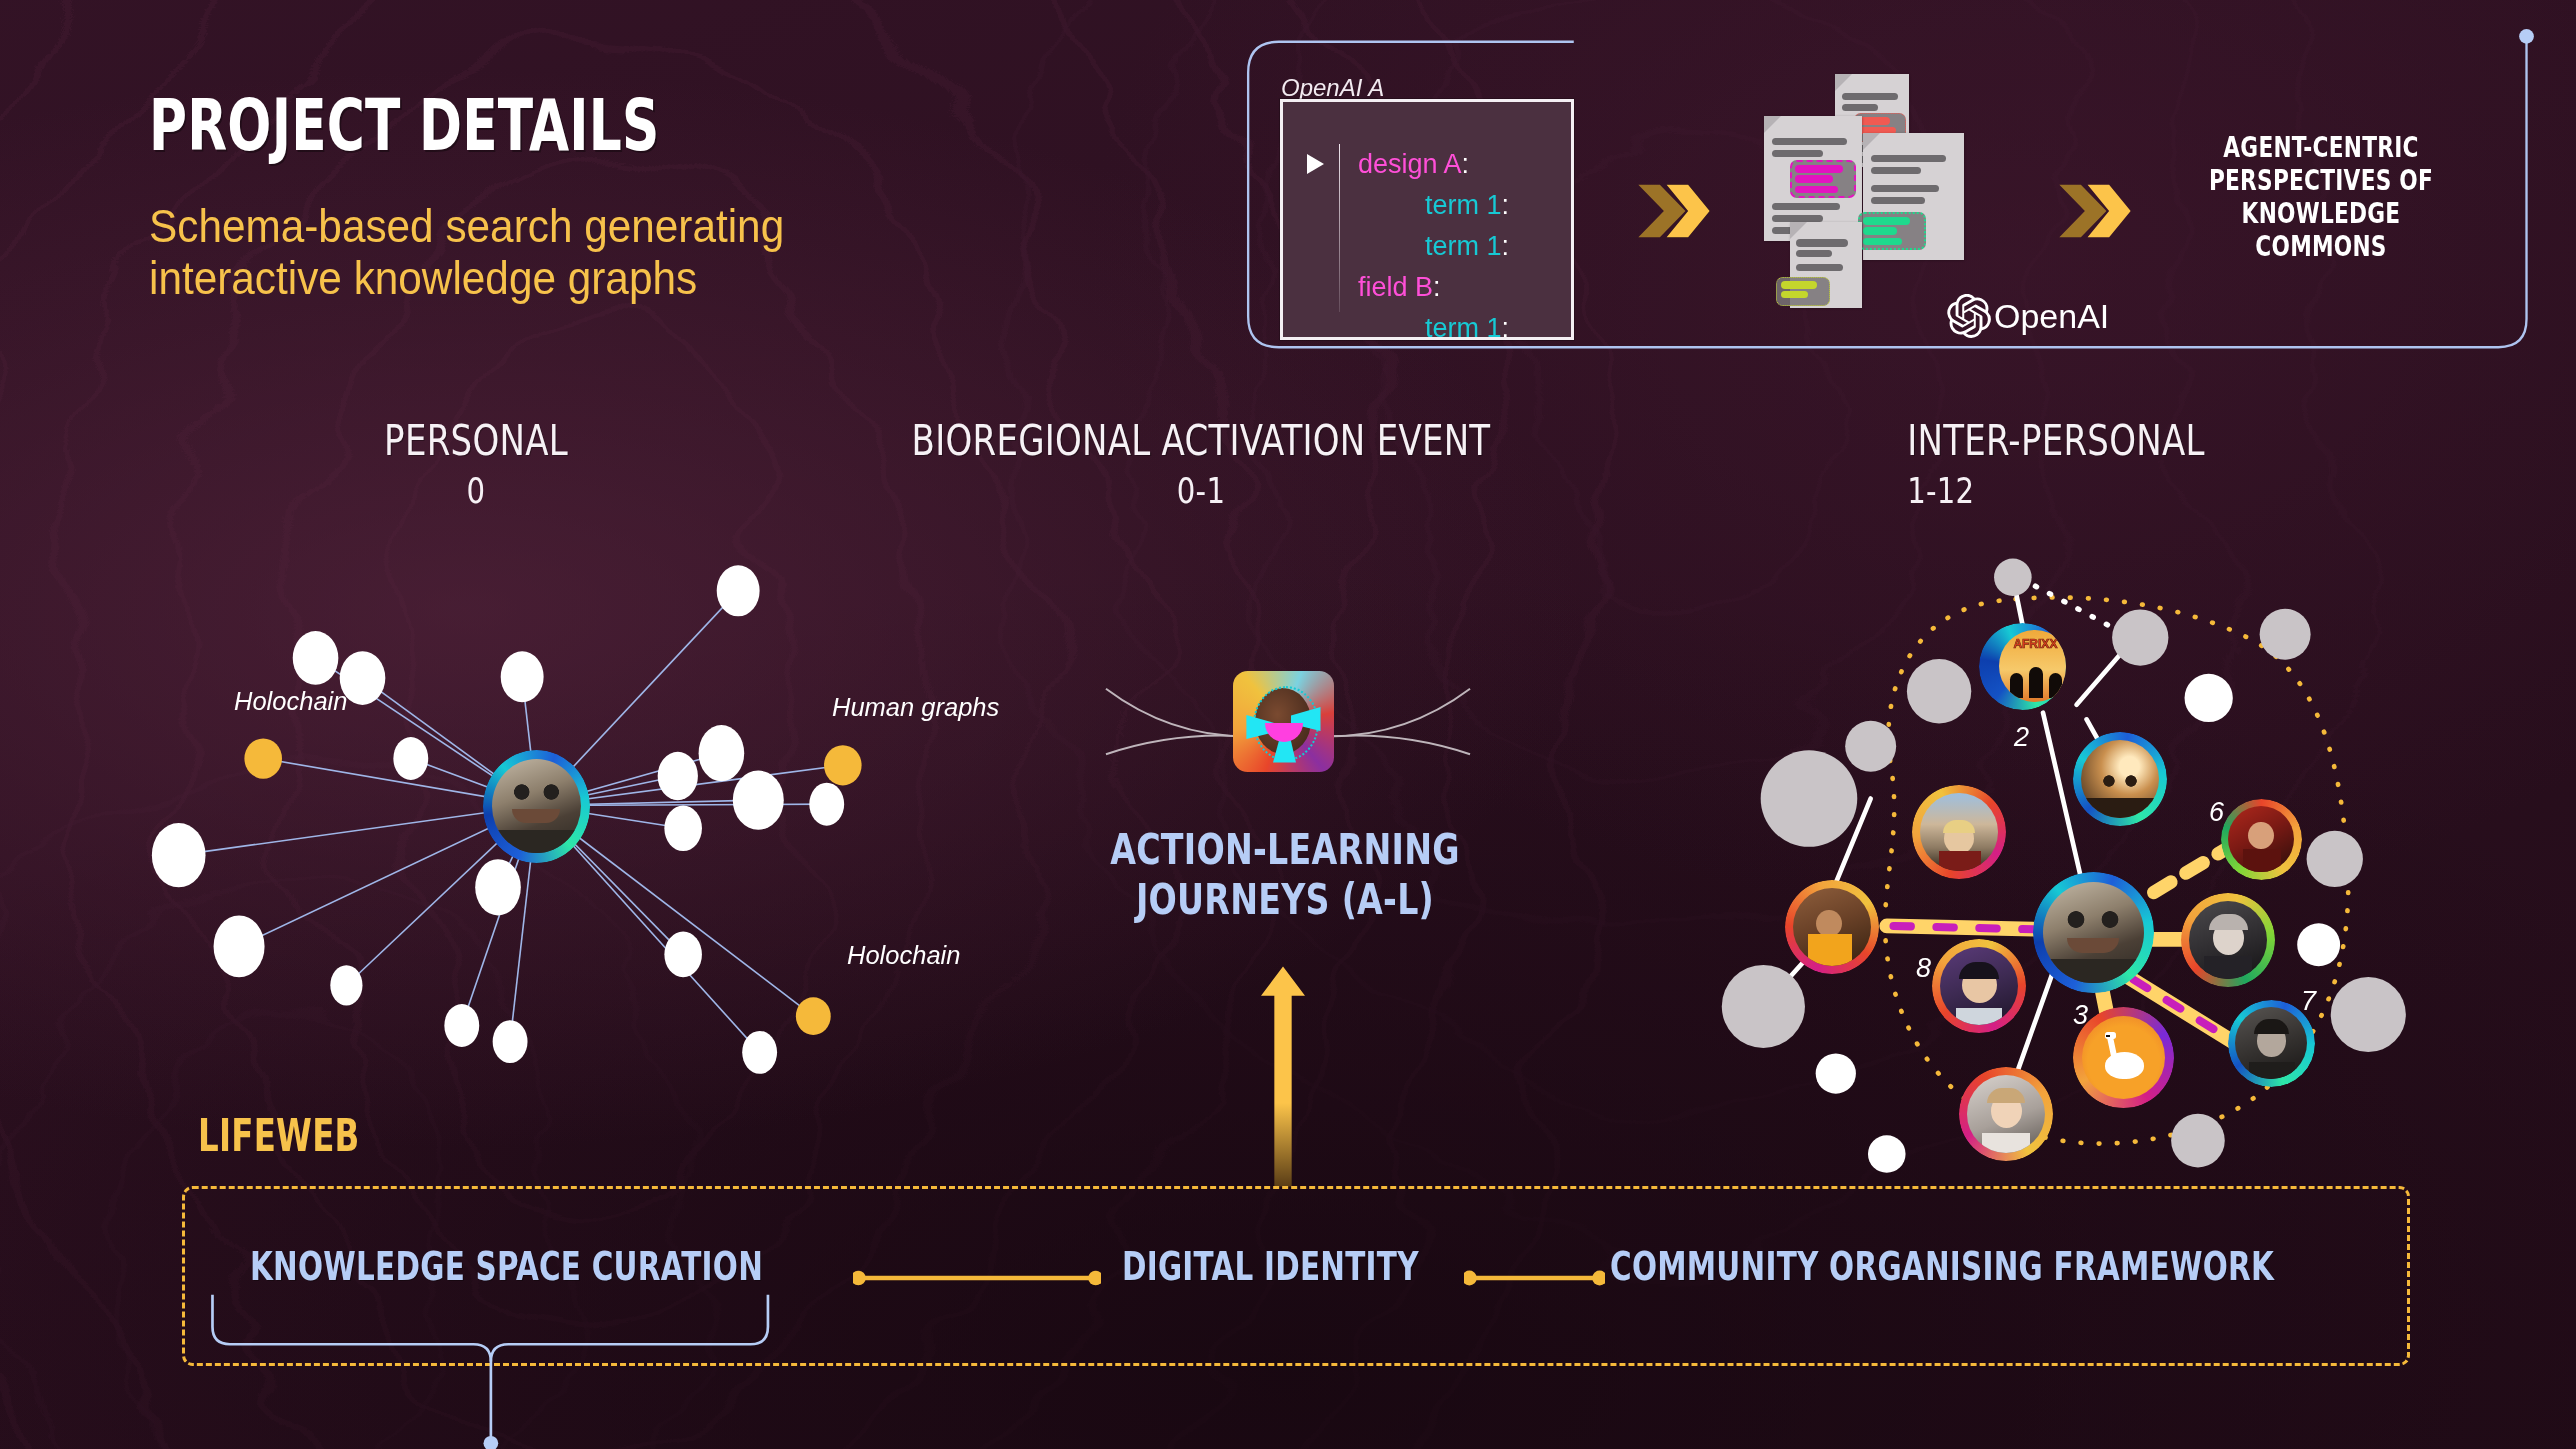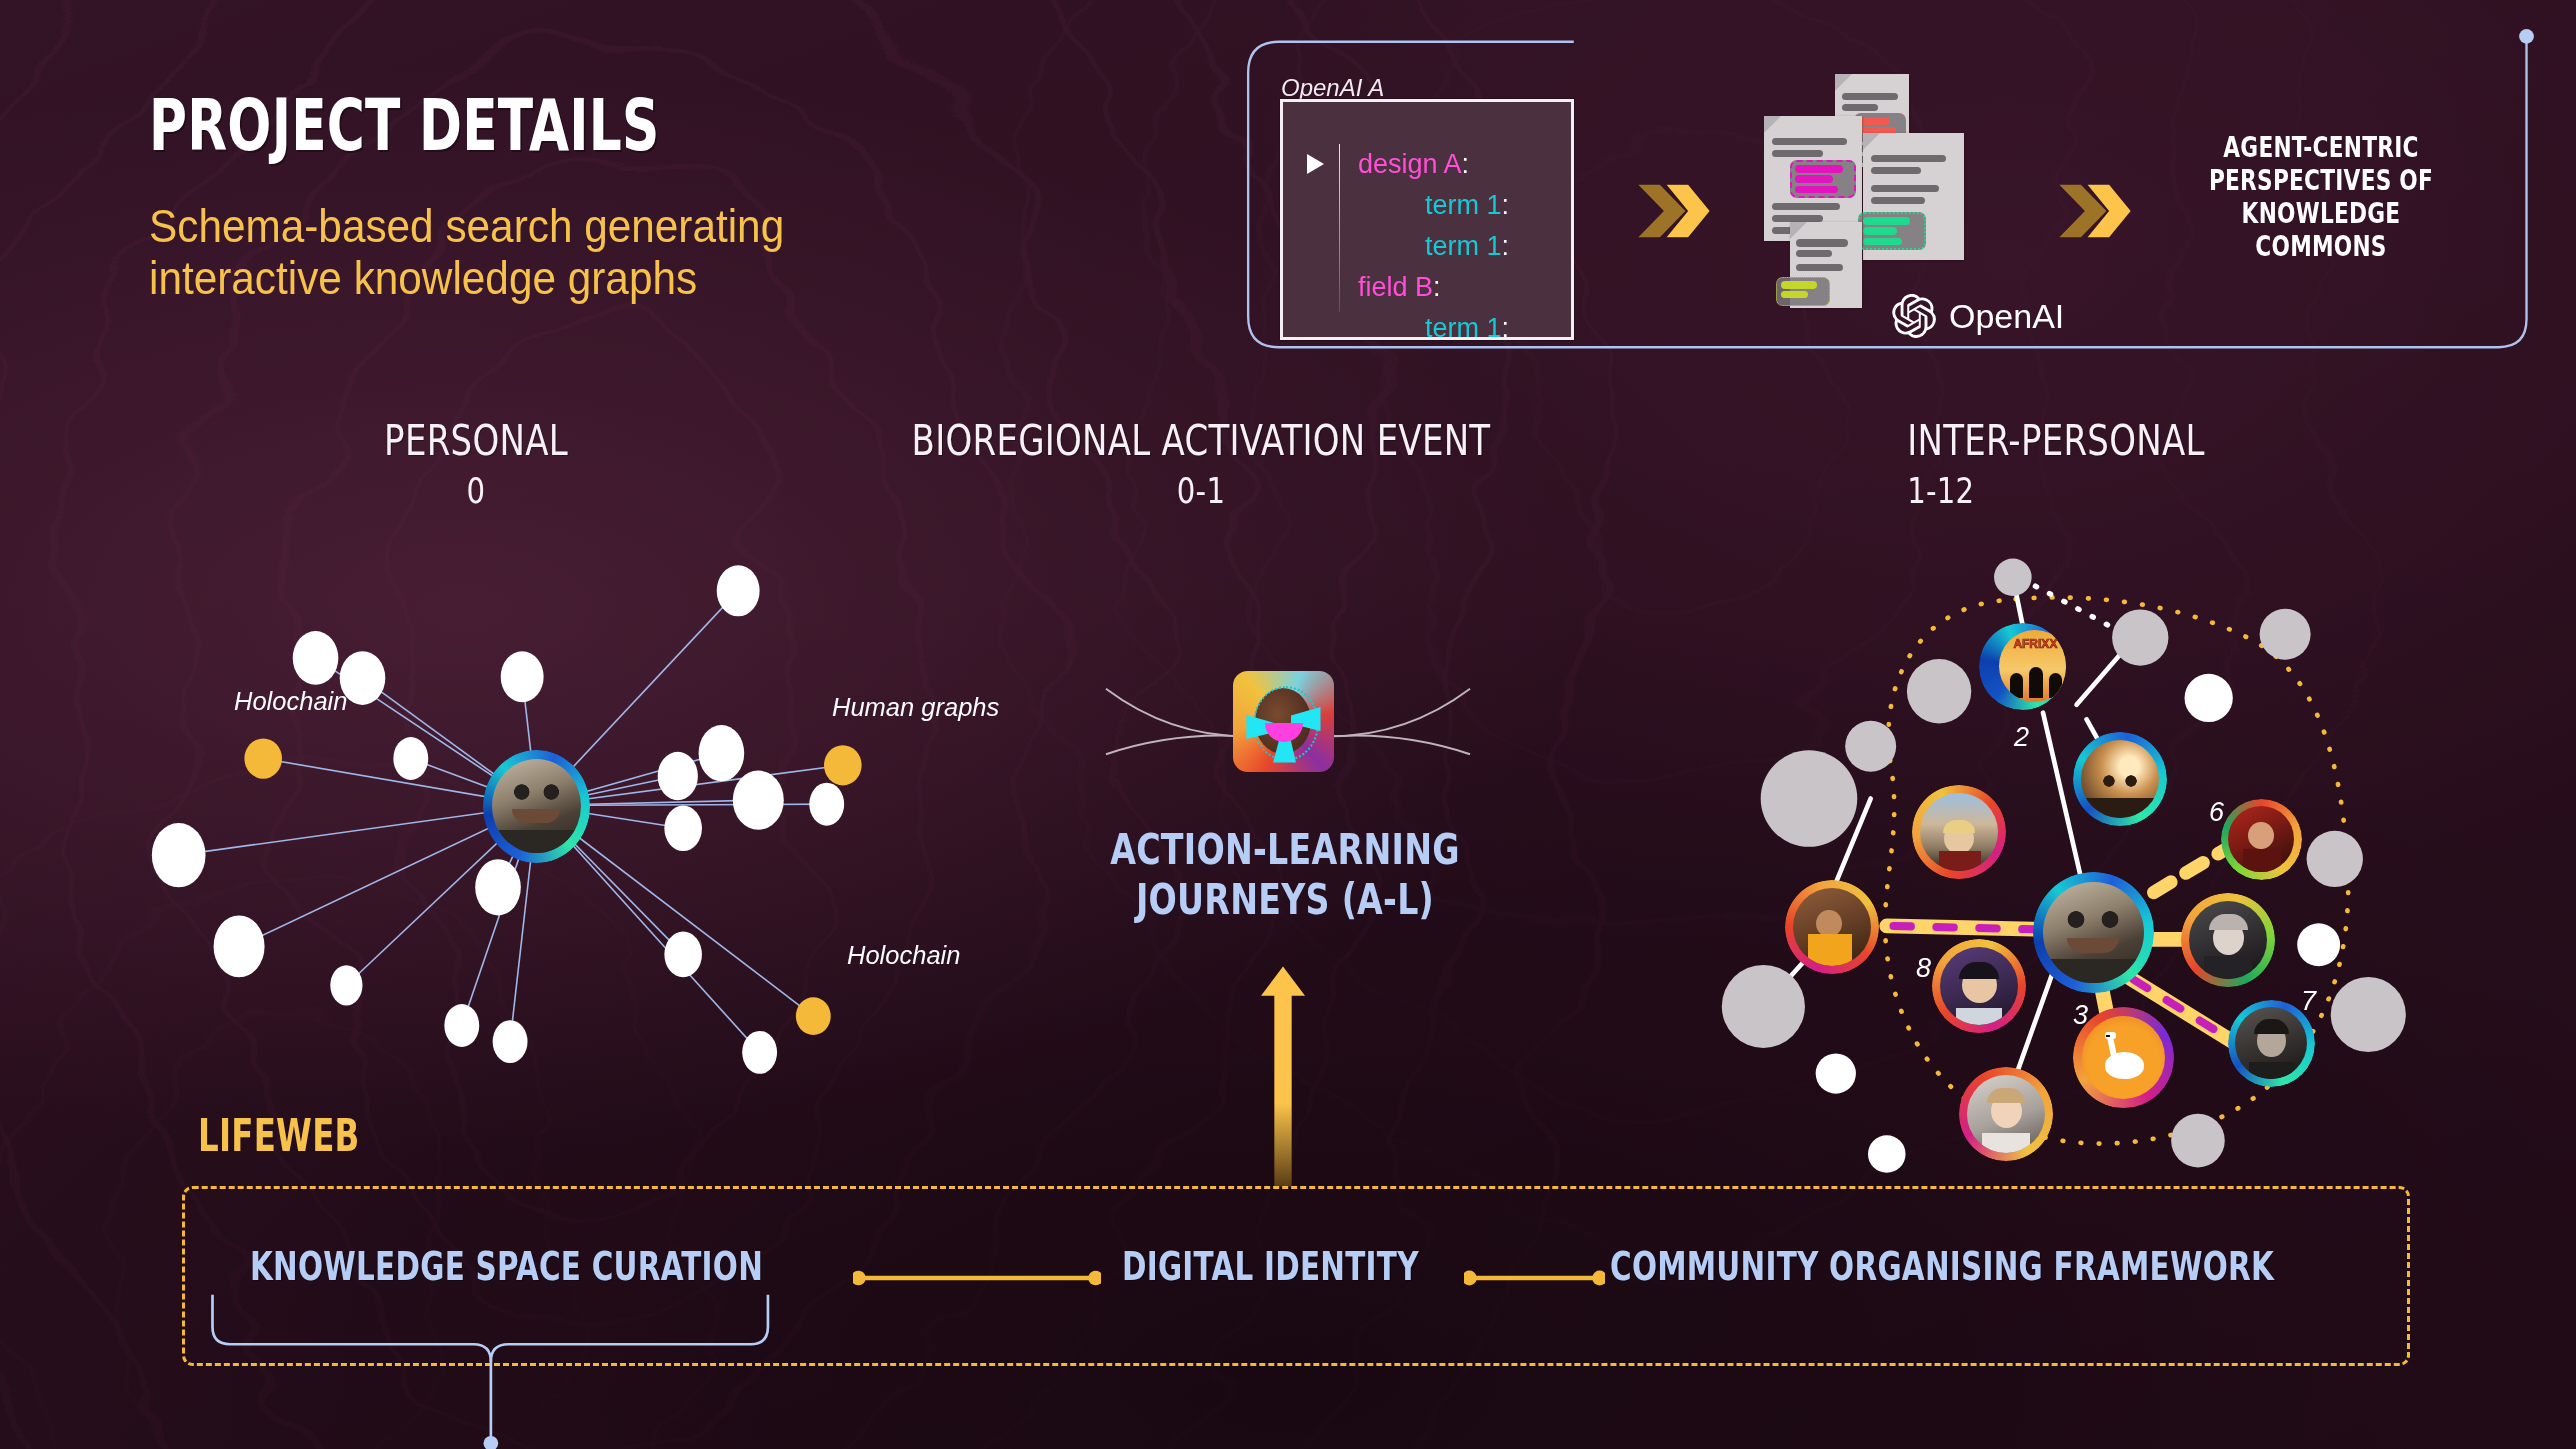--- a/index.html
+++ b/index.html
@@ -219,21 +219,21 @@
     <div class="ln" style="left:6.7px;top:17.4px;width:52px;"></div>
     <div class="ln" style="left:6.7px;top:28px;width:36px;"></div>
     <div class="ln" style="left:6.7px;top:42px;width:47px;"></div>
     <div class="hl" style="left:-13.4px;top:55px;width:52px;height:27px;border:1.3px dotted #c4d62c;">
       <div class="b" style="left:3.4px;top:3.4px;width:36px;background:#c4d62c;"></div>
       <div class="b" style="left:3.4px;top:12.7px;width:27px;background:#c4d62c;"></div>
     </div>
   </div>
 </div>
 
-<div class="abs" style="left:1892px;top:294px;display:flex;align-items:center;gap:13px;text-align:right;">
+<div class="abs" style="left:1947px;top:294px;display:flex;align-items:center;gap:3px;text-align:right;">
   <svg width="44" height="44" viewBox="0 0 24 24">
     <path fill="#ffffff" d="M22.28 9.82a5.98 5.98 0 0 0-.52-4.91 6.05 6.05 0 0 0-6.51-2.9A6 6 0 0 0 4.98 4.18a5.98 5.98 0 0 0-4 2.9 6.05 6.05 0 0 0 .74 7.1 5.98 5.98 0 0 0 .51 4.91 6.05 6.05 0 0 0 6.52 2.9A5.98 5.98 0 0 0 13.26 24a6.06 6.06 0 0 0 5.77-4.21 5.99 5.99 0 0 0 4-2.9 6.06 6.06 0 0 0-.75-7.07zM13.26 22.43a4.48 4.48 0 0 1-2.88-1.04l.14-.08 4.78-2.76a.79.79 0 0 0 .39-.68v-6.74l2.02 1.17a.07.07 0 0 1 .04.06v5.58a4.5 4.5 0 0 1-4.49 4.49zM3.6 18.3a4.47 4.47 0 0 1-.53-3.01l.14.08 4.78 2.76c.24.14.54.14.78 0l5.84-3.37v2.33a.08.08 0 0 1-.03.07L9.74 19.96a4.5 4.5 0 0 1-6.14-1.64zM2.34 7.9a4.48 4.48 0 0 1 2.35-1.97V11.6a.77.77 0 0 0 .38.68l5.81 3.35-2.02 1.17a.07.07 0 0 1-.07 0l-4.83-2.79A4.5 4.5 0 0 1 2.34 7.9zm16.6 3.86l-5.84-3.39 2.02-1.16a.07.07 0 0 1 .07 0l4.83 2.79a4.49 4.49 0 0 1-.68 8.1v-5.66a.8.8 0 0 0-.4-.68zm2.01-3.02l-.14-.09-4.77-2.78a.78.78 0 0 0-.79 0L9.41 9.23V6.9a.07.07 0 0 1 .03-.06l4.83-2.79a4.49 4.49 0 0 1 6.67 4.65zM8.31 12.86L6.3 11.7a.08.08 0 0 1-.04-.06V6.07a4.49 4.49 0 0 1 7.36-3.45l-.14.08L8.7 5.46a.79.79 0 0 0-.39.68zm1.1-2.36l2.6-1.5 2.6 1.5v3l-2.6 1.5-2.6-1.5z"></path>
   </svg>
   <span style="color:#fff;font-size:34px;">OpenAI</span>
 </div>
 
 <div class="abs chev" style="left:2058px;top:182px;">
   <svg width="74" height="58" viewBox="0 0 110 86">
     <polygon points="2,4 34,4 72,43 34,82 2,82 40,43" fill="#9c7327"></polygon>
     <polygon points="44,4 76,4 108,43 76,82 44,82 76,43" fill="#fcc44a"></polygon>

